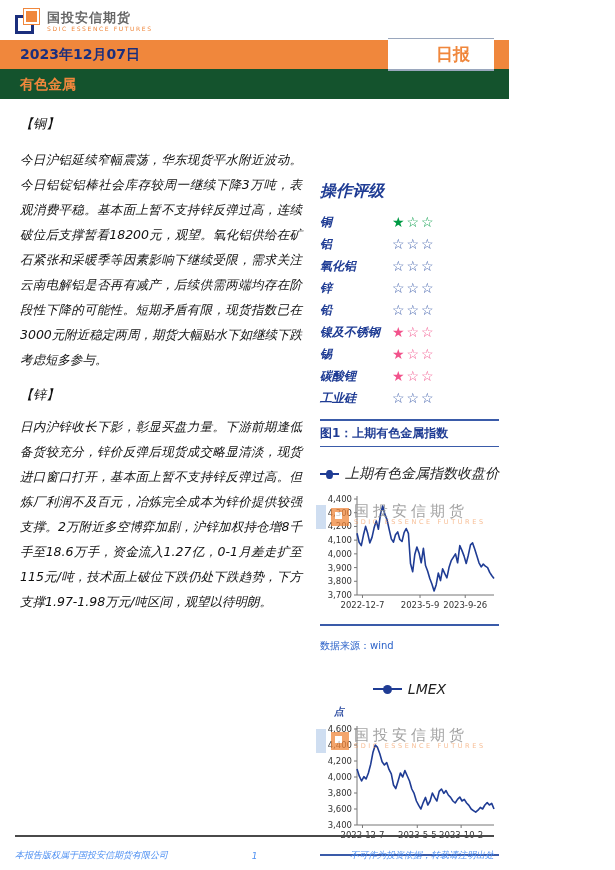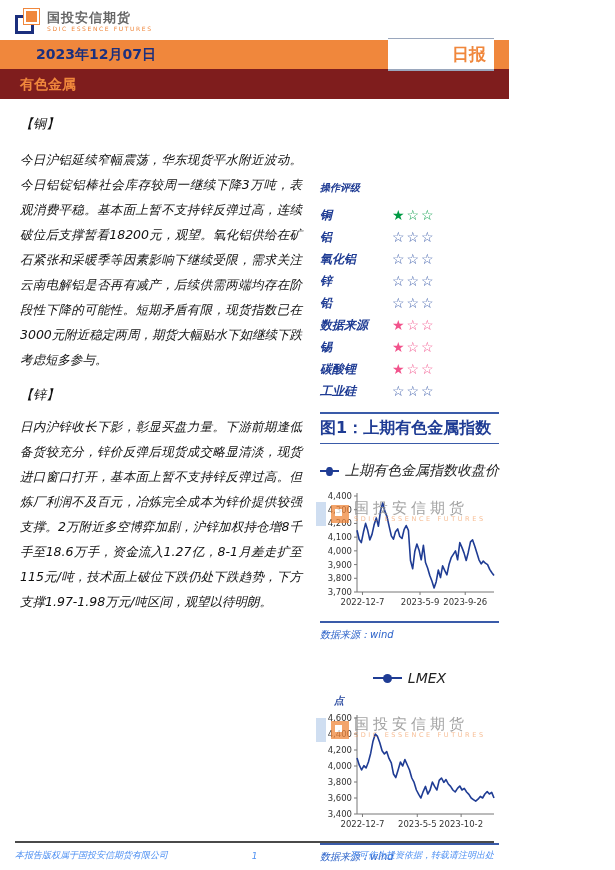--- a/index.html
+++ b/index.html
@@ -7,64 +7,64 @@
         font-family:"DejaVu Sans","Liberation Sans",sans-serif;}
   
   .logo-row{position:absolute;top:9px;left:15px;display:flex;align-items:center;gap:7px;}
   .logo-mark{position:relative;width:25px;height:25px;}
   .logo-blue{position:absolute;left:0;bottom:0;width:13px;height:13px;border:3px solid #1B2F7D;}
   .logo-orange{position:absolute;right:1px;top:0;width:11px;height:11px;background:#F0873C;border:2px solid #fff;outline:1px solid #F0873C;}
   .logo-text{font-size:13px;color:#666;font-weight:bold;letter-spacing:1px;line-height:14px;}
   .logo-sub{font-size:6px;color:#F0873C;letter-spacing:1.6px;}
   .bar{position:absolute;left:0;right:0;}
   .bar-orange{top:40px;height:29px;background:#F0873C;}
-  .bar-navy{top:69px;height:30px;background:#7f1d1d;}
-  .date{display:block;padding-left:36px;line-height:29px;color:#1B2F7D;font-weight:bold;font-size:14px;}
+  .bar-navy{top:69px;height:30px;background:#14532d;}
+  .date{display:block;padding-left:20px;line-height:29px;color:#1B2F7D;font-weight:bold;font-size:14px;}
   .category{display:block;padding-left:20px;line-height:30px;color:#F0873C;font-weight:bold;font-size:14px;}
   .header-box{position:absolute;left:388px;right:15px;top:38px;background:#fff;
               border-top:1px solid #9AA7BD;border-bottom:1px solid #9AA7BD;}
-  .hb-row{height:30px;display:flex;align-items:center;justify-content:flex-end;padding-right:8px;}
+  .hb-row{height:30px;display:flex;align-items:center;justify-content:flex-end;padding-right:24px;}
   .hb-top{border-bottom:1px solid #9AA7BD;color:#F0873C;font-weight:bold;font-size:17px;}
   .hb-bottom{color:#1B2F7D;font-weight:bold;font-size:13px;}
   
   .main{position:absolute;top:115px;left:20px;right:10px;display:flex;gap:18px;}
   .articles{width:388px;font-style:italic;color:#111;}
   .article{margin-bottom:14px;}
   .article h3{margin:0 0 10px 0;font-size:13px;font-weight:normal;}
   .article p{margin:0;font-size:12.5px;line-height:25px;text-align:justify;}
   .right-col{width:179px;margin-top:66px;}
   
-  .ratings-title{font-size:10px;font-weight:bold;font-style:italic;color:#1F3C94;margin-bottom:9px;}
+  .ratings-title{font-size:16px;font-weight:bold;font-style:italic;color:#1F3C94;margin-bottom:9px;}
   .rating-row{height:22px;display:flex;align-items:center;}
   .rating-label{width:72px;color:#1F3C94;font-style:italic;font-weight:bold;font-size:12px;}
   .rating-stars{font-size:14px;letter-spacing:2px;line-height:14px;}
   
   .figure{margin-top:10px;}
   .fig-title{border-top:2px solid #3A5BA9;border-bottom:1.5px solid #3A5BA9;padding:4px 0 4px 0;
-             color:#1F3C94;font-weight:bold;font-size:16px;}
+             color:#1F3C94;font-weight:bold;font-size:12px;}
   .chart-wrap{position:relative;padding-top:12px;}
   .legend{display:flex;align-items:center;justify-content:center;margin:6px 0 8px 0;font-size:14px;color:#222;}
   .lg-line{width:11px;height:2px;background:#1F3C94;}
   .lg-dot{width:9px;height:9px;border-radius:50%;background:#1F3C94;margin:0 -1px;}
   .lg-label{margin-left:6px;font-style:italic;white-space:nowrap;}
   .ylabel{font-size:10px;color:#2B4BA0;font-weight:bold;font-style:italic;margin:0 0 2px 14px;}
   .chart-svg{display:block;}
-  .fig-source{border-top:2px solid #3A5BA9;margin-top:5px;padding-top:5px;
-              color:#2B62C9;font-size:10px;font-style:italic;}
+  .fig-source{border-top:2px solid #3A5BA9;margin-top:5px;padding-top:13px;
+              color:#2B62C9;font-size:10px;}
   .watermark{position:absolute;left:-4px;right:0;display:flex;align-items:center;gap:5px;
              pointer-events:none;}
   .wm-blue{width:10px;height:24px;background:#C3D6EE;opacity:.8;}
   .wm-orange{position:relative;width:18px;height:18px;background:#F0873C;opacity:.75;flex:none;}
   .wm-orange::after{content:"";position:absolute;left:4px;top:4px;width:7px;height:7px;background:#fff;}
   .wm-body{line-height:11px;}
   .wm-text{color:rgba(140,140,140,.8);font-size:15px;letter-spacing:4px;white-space:nowrap;}
   .wm-sub{color:rgba(240,135,60,.55);font-size:6.5px;letter-spacing:2.6px;white-space:nowrap;}
   
   .footer{position:absolute;left:15px;right:15px;bottom:8px;border-top:2px solid #4a4a4a;
-          padding-top:6px;display:flex;align-items:center;color:#4E90F2;font-size:9px;font-style:italic;}
+          padding-top:12px;display:flex;align-items:center;color:#4E90F2;font-size:9px;font-style:italic;}
   .footer .f-left{flex:1;text-align:left;}
   .footer .f-center{width:40px;text-align:center;}
   .footer .f-right{flex:1;text-align:right;}
 </style>
 </head>
 <body>
 
 <div class="page">
 
   <div class="logo-row">
@@ -93,21 +93,21 @@
   <div class="main">
     <div class="articles" id="articles">
         <div class="article">
           <h3>【铜】</h3>
         </div>
         <div class="article">
           <p>今日沪铝延续窄幅震荡，华东现货平水附近波动。今日铝锭铝棒社会库存较周一继续下降3万吨，表观消费平稳。基本面上暂不支持锌反弹过高，连续破位后支撑暂看18200元，观望。氧化铝供给在矿石紧张和采暖季等因素影响下继续受限，需求关注云南电解铝是否再有减产，后续供需两端均存在阶段性下降的可能性。短期矛盾有限，现货指数已在3000元附近稳定两周，期货大幅贴水下如继续下跌考虑短多参与。</p>
         </div>
         <div class="article">
           <h3>【锌】</h3>
-          <p>日内沪锌收长下影，彰显买盘力量。下游前期逢低备货较充分，锌价反弹后现货成交略显清淡，现货进口窗口打开，基本面上暂不支持锌反弹过高。但炼厂利润不及百元，冶炼完全成本为锌价提供较强支撑。2万附近多空博弈加剧，沪锌加权持仓增8千手至18.6万手，资金流入1.27亿，8-1月差走扩至115元/吨，技术面上破位下跌仍处下跌趋势，下方支撑1.97-1.98万元/吨区间，观望以待明朗。</p>
+          <p>日内沪锌收长下影，彰显买盘力量。下游前期逢低备货较充分，锌价反弹后现货成交略显清淡，现货进口窗口打开，基本面上暂不支持锌反弹过高。但炼厂利润不及百元，冶炼完全成本为锌价提供较强支撑。2万附近多空博弈加剧，沪锌加权持仓增8千手至18.6万手，资金流入1.27亿，0-1月差走扩至115元/吨，技术面上破位下跌仍处下跌趋势，下方支撑1.97-1.98万元/吨区间，观望以待明朗。</p>
         </div>
       </div>
 
     <div class="right-col">
       <div>
         <div class="ratings-title">操作评级</div>
         <div id="ratings-list">
             <div class="rating-row">
               <span class="rating-label">铜</span>
               <span class="rating-stars" style="color: rgb(0, 154, 68);">★☆☆</span>
@@ -122,21 +122,21 @@
             </div>
             <div class="rating-row">
               <span class="rating-label">锌</span>
               <span class="rating-stars" style="color: rgb(58, 91, 169);">☆☆☆</span>
             </div>
             <div class="rating-row">
               <span class="rating-label">铅</span>
               <span class="rating-stars" style="color: rgb(58, 91, 169);">☆☆☆</span>
             </div>
             <div class="rating-row">
-              <span class="rating-label">数据来源</span>
+              <span class="rating-label">镍及不锈钢</span>
               <span class="rating-stars" style="color: rgb(242, 83, 140);">★☆☆</span>
             </div>
             <div class="rating-row">
               <span class="rating-label">锡</span>
               <span class="rating-stars" style="color: rgb(242, 83, 140);">★☆☆</span>
             </div>
             <div class="rating-row">
               <span class="rating-label">碳酸锂</span>
               <span class="rating-stars" style="color: rgb(242, 83, 140);">★☆☆</span>
             </div>

